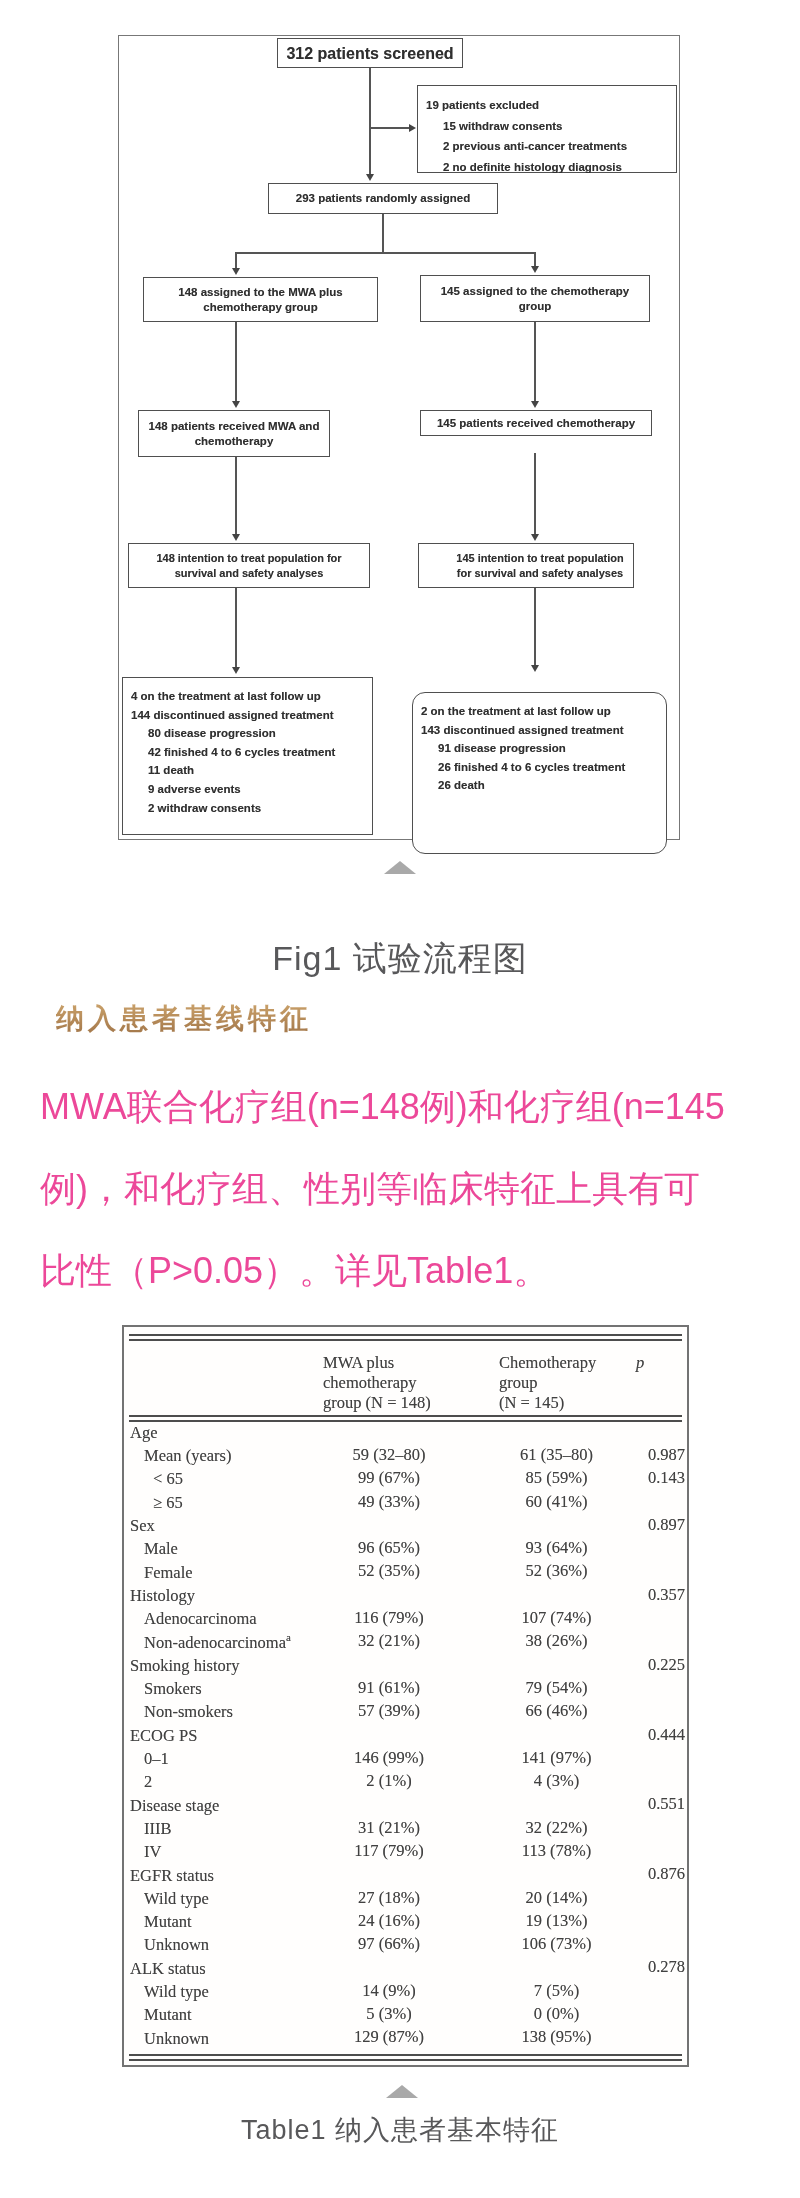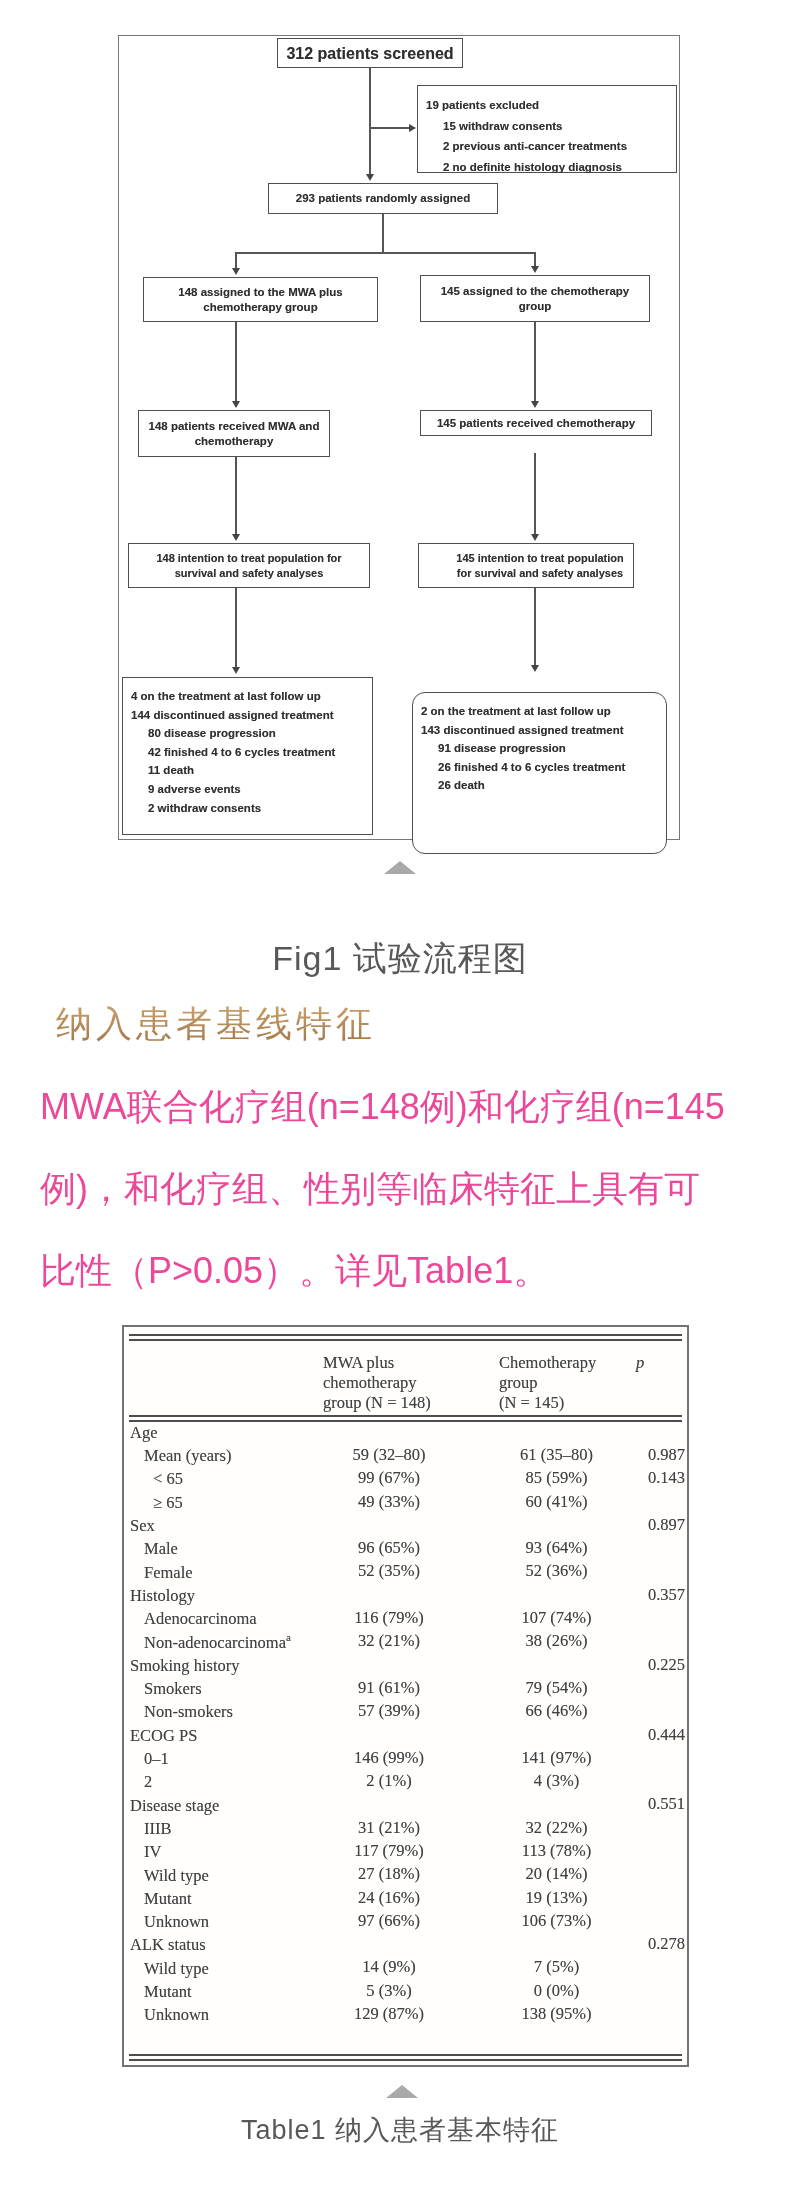--- a/index.html
+++ b/index.html
@@ -23,21 +23,21 @@
         border-bottom:4.5px solid transparent;border-left:7px solid #444;}
   
   .tri{position:absolute;width:0;height:0;border-left:16px solid transparent;
        border-right:16px solid transparent;border-bottom:13px solid #a9a9a9;}
   .caption{position:absolute;left:0;width:800px;text-align:center;color:#58585a;
            letter-spacing:1px;}
   .cap1{top:936px;font-size:34px;}
   .cap2{top:2112px;font-size:27px;}
   
   .heading{position:absolute;left:56px;top:1000px;font-family:"Liberation Serif",serif;
-           font-weight:normal;font-size:36px;letter-spacing:4px;color:#b08352;
+           font-weight:bold;font-size:28px;letter-spacing:4px;color:#b08352;
            background:linear-gradient(180deg,#c9a069 10%,#a3774a 90%);
            -webkit-background-clip:text;background-clip:text;-webkit-text-fill-color:transparent;}
   .para{position:absolute;left:40px;top:1066px;width:740px;color:#ec4899;}
   .para div{font-size:36px;line-height:82px;white-space:nowrap;}
   
   .tbl{position:absolute;left:122px;top:1325px;width:567px;height:742px;box-sizing:border-box;
        border:2px solid #737373;background:#fffefd;font-family:"Liberation Serif",serif;
        color:#414141;text-shadow:0 0 .5px rgba(40,40,40,.4);}
   .dbl{position:absolute;left:5px;right:5px;height:7px;border-top:2px solid #4d4d4d;
        border-bottom:2px solid #4d4d4d;box-sizing:border-box;}
@@ -266,20 +266,26 @@
           <div class="t-g">31 (21%)</div>
           <div class="t-g">32 (22%)</div>
           <div class="t-p"></div>
         </div>
         <div class="t-row ind1">
           <div class="t-label"><span>IV</span><sup></sup></div>
           <div class="t-g">117 (79%)</div>
           <div class="t-g">113 (78%)</div>
           <div class="t-p"></div>
         </div>
+        <div class="t-row">
+          <div class="t-label"><span>EGFR status</span><sup></sup></div>
+          <div class="t-g"></div>
+          <div class="t-g"></div>
+          <div class="t-p">0.876</div>
+        </div>
         <div class="t-row ind1">
           <div class="t-label"><span>Wild type</span><sup></sup></div>
           <div class="t-g">27 (18%)</div>
           <div class="t-g">20 (14%)</div>
           <div class="t-p"></div>
         </div>
         <div class="t-row ind1">
           <div class="t-label"><span>Mutant</span><sup></sup></div>
           <div class="t-g">24 (16%)</div>
           <div class="t-g">19 (13%)</div>

